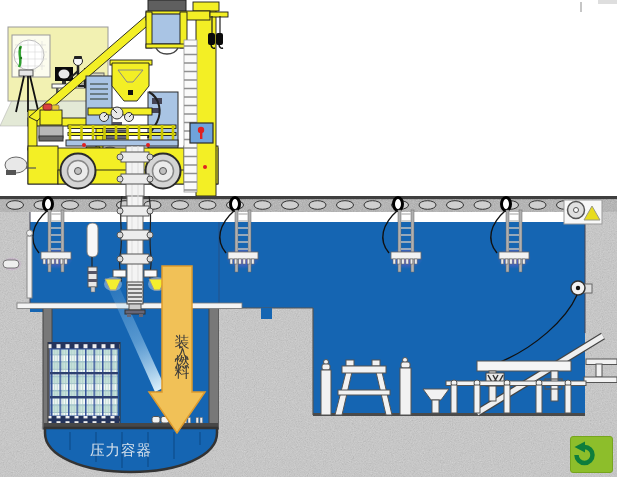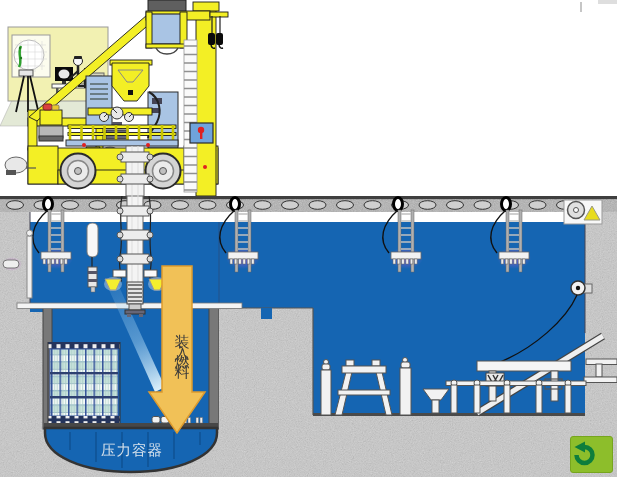--- a/index.html
+++ b/index.html
@@ -6,21 +6,21 @@
   #stage{position:relative;width:617px;height:477px;overflow:hidden;background:#fff;
          font-family:"DejaVu Sans",sans-serif;}
   #stage svg{position:absolute;left:0;display:block;}
   .yel{fill:#F3EF25;stroke:#1A1A1A;stroke-width:0.9;}
   .wht{fill:#F2F2F2;stroke:#555;stroke-width:1;}
   .panel{fill:#A9C4E4;stroke:#2a2a2a;stroke-width:1;}
   .red{fill:#E02020;stroke:none;}
   #arrow-label{position:absolute;left:161px;top:286px;width:30px;height:112px;
     display:flex;justify-content:center;writing-mode:vertical-rl;text-orientation:upright;
     letter-spacing:10px;font-size:15px;color:#3a3a3a;z-index:6;}
-  #vessel-label{position:absolute;left:90px;top:441px;width:84px;text-align:center;
+  #vessel-label{position:absolute;left:90px;top:441px;width:84px;
     font-size:14.5px;letter-spacing:1px;color:#D9E3EC;z-index:6;}
   #back-button{position:absolute;left:570px;top:436px;width:43px;height:37px;
     background:#8DBE2B;border:1px solid #76A51E;border-radius:3px;display:flex;
     align-items:center;justify-content:center;padding:0;cursor:pointer;z-index:7;}
   #scroll-artifact{position:absolute;left:580px;top:2px;width:2px;height:10px;background:#C6C6C6;}
   #corner-artifact{position:absolute;left:598px;top:0;width:19px;height:4px;background:#DEDEDE;}
 </style>
 </head>
 <body>
 

